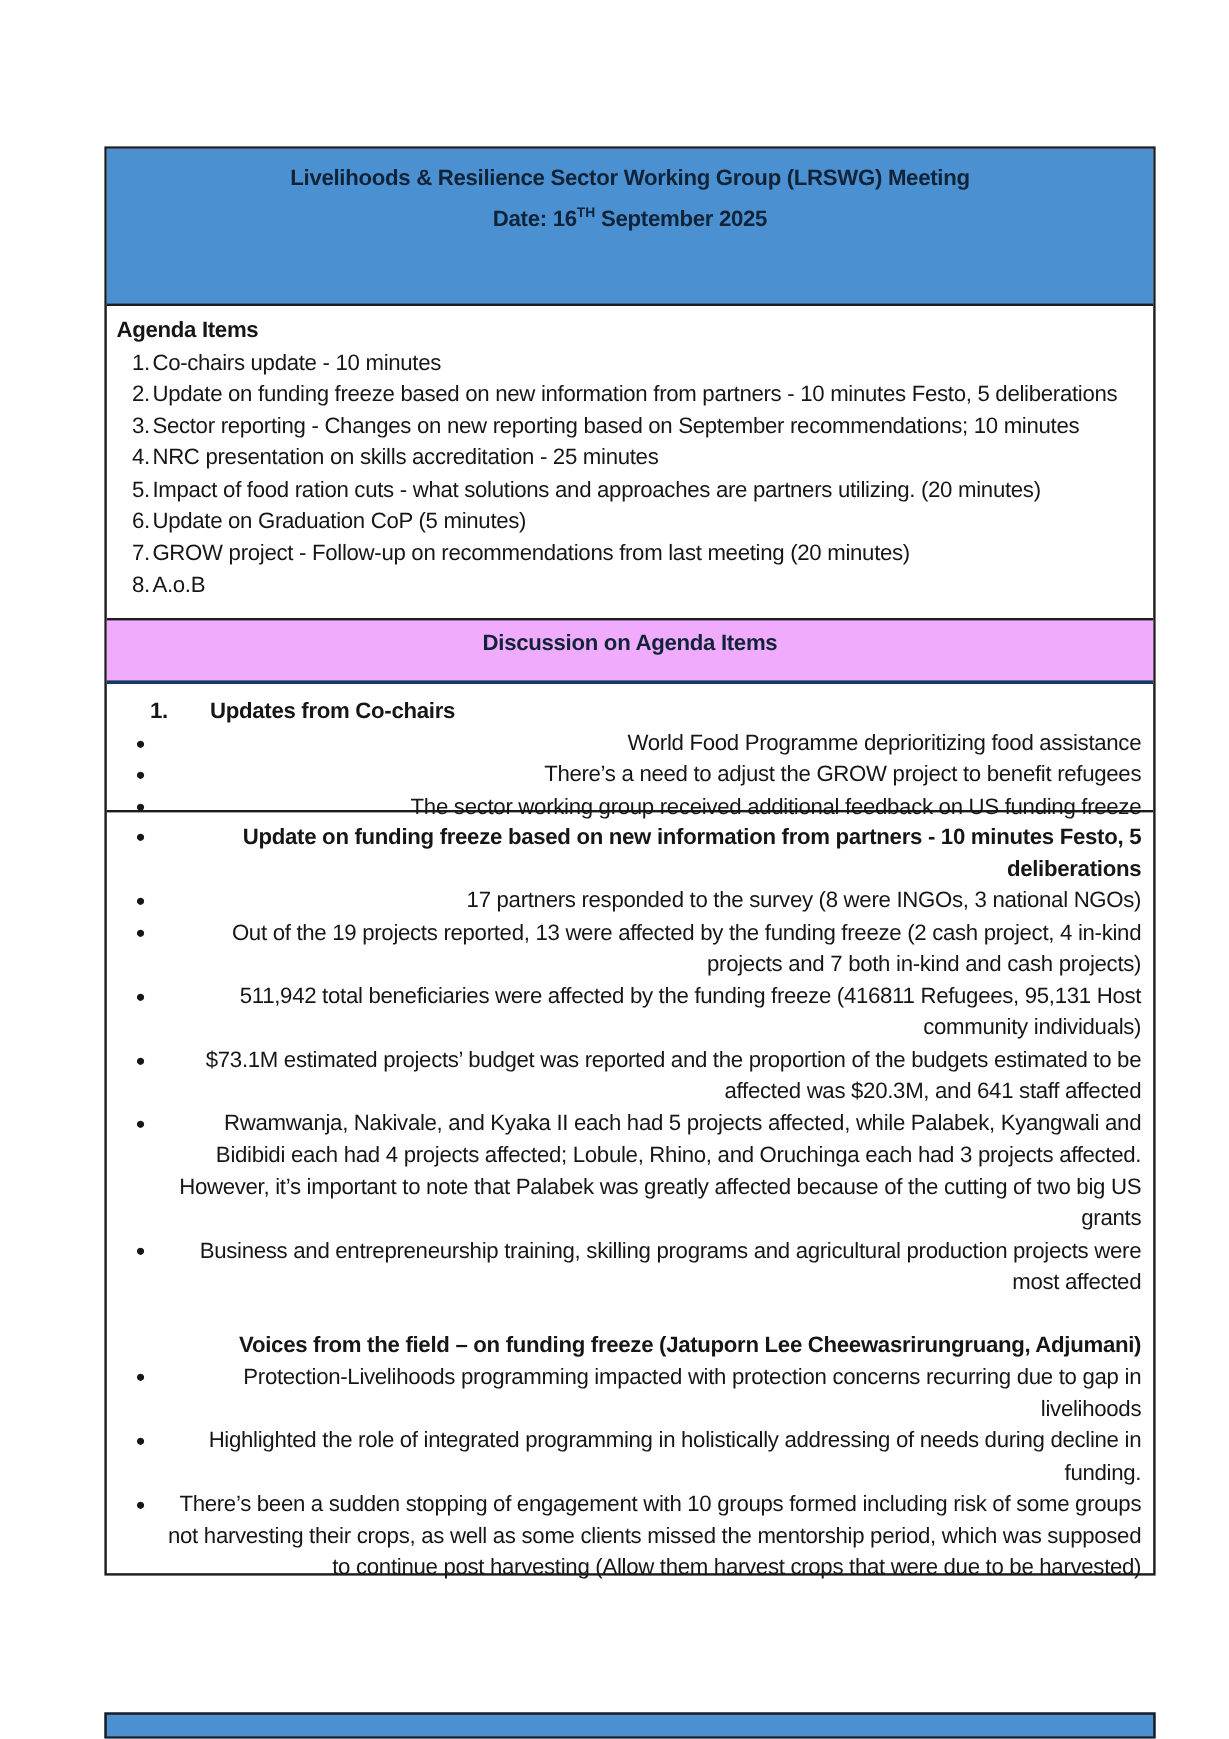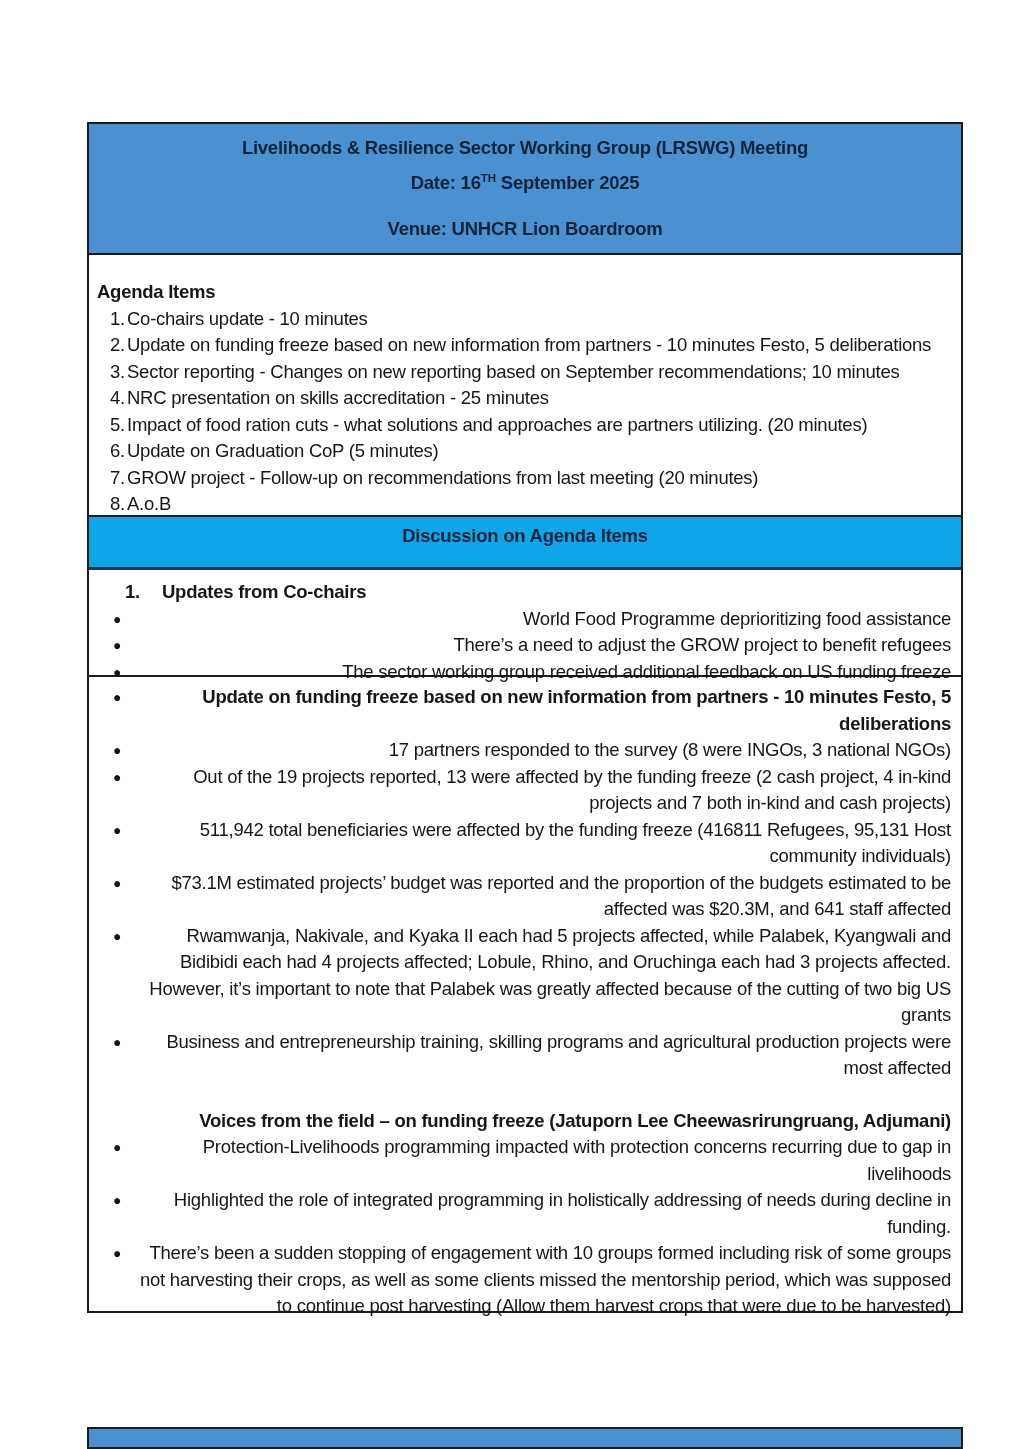--- a/index.html
+++ b/index.html
@@ -37,52 +37,52 @@
     color: #102338;
     padding-top: 9px;
     line-height: 30px;
   }
   .sup { vertical-align: super; font-size: 0.62em; letter-spacing: 0; }
   .blank-line { height: 16px; }
 
   
   .agenda-row {
     height: 260px;
-    padding: 24px 10px 0 8px;
+    padding: 7px 10px 0 8px;
   }
   .agenda-heading { font-weight: bold; }
   .num-item { display: flex; padding-left: 13px; }
   .num-col { width: 17px; flex: none; }
   .num-text { flex: 1; }
 
   
   .band-row {
     height: 55px;
-    background: #0ea5e9;
+    background: #f0abfc;
     border-top: 2px solid #1c1c1c;
     border-bottom: 3px solid #16375f;
     text-align: center;
     font-weight: bold;
     color: #102338;
     padding-top: 6px;
   }
 
   
   .cochairs-row {
     height: 107px;
     border-bottom: 2px solid #1c1c1c;
     padding: 9px 10px 0 8px;
   }
   .funding-row {
     height: 634px;
     padding: 7px 10px 0 8px;
   }
   .sec-heading { display: flex; font-weight: bold; }
   .sec-num { margin-left: 28px; width: 37px; flex: none; }
-  .sec-title { flex: 1; }
+  .sec-title { flex: 1; margin-left: 13px; }
 
   .bullet { display: flex; padding-left: 16px; }
   .glyph { width: 18px; flex: none; font-size: 0.75em; }
   .btext { flex: 1; text-align: right; }
   .bold { font-weight: bold; }
 
   .spacer { height: 26px; }
   .voices-heading { font-weight: bold; text-align: right; }
 
   
@@ -100,21 +100,20 @@
 
 <div class="page">
   <div class="doc-table">
 
     <div class="row header-row">
       <div>Livelihoods &amp; Resilience Sector Working Group (LRSWG) Meeting</div>
       <div>
         <span>Date: 16</span><span class="sup">TH</span><span> September 2025</span>
       </div>
       <div class="blank-line"></div>
-      <div>Venue: UNHCR Lion Boardroom</div>
     </div>
 
     <div class="row agenda-row">
       <div class="agenda-heading">Agenda Items</div>
       <div class="num-item">
         <span class="num-col">1.</span>
         <span class="num-text">Co-chairs update - 10 minutes</span>
       </div>
       <div class="num-item">
         <span class="num-col">2.</span>

